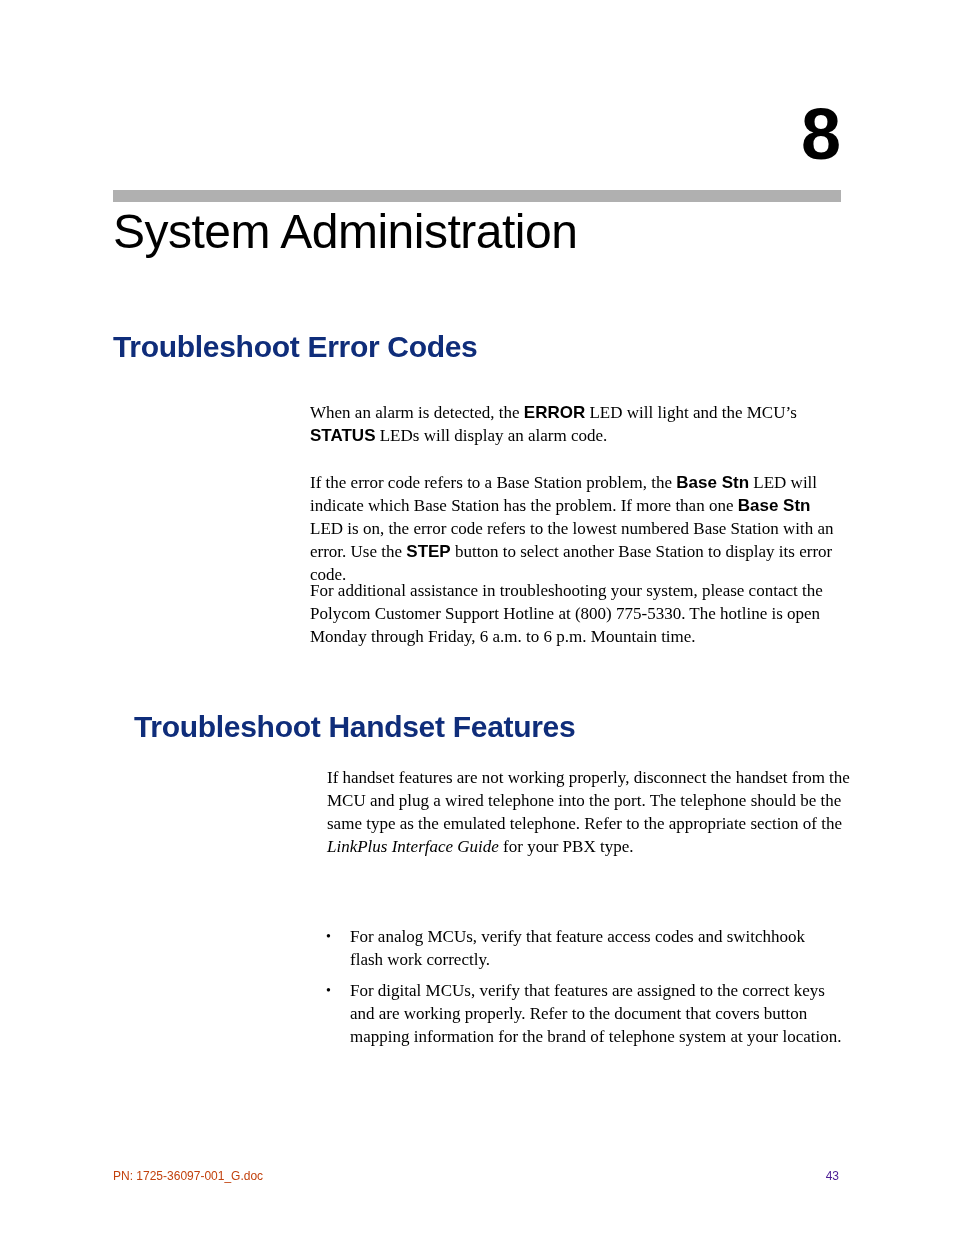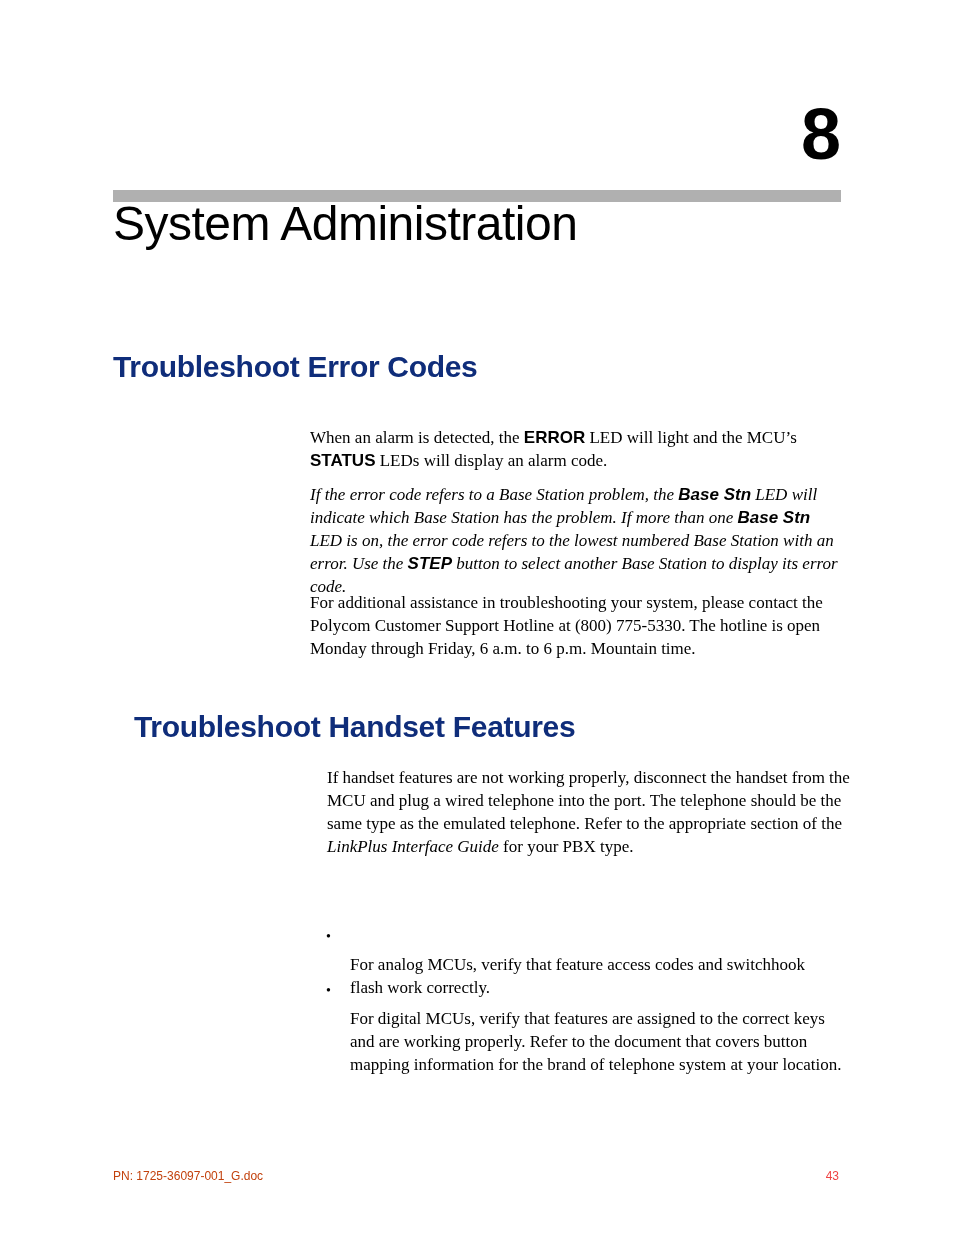--- a/index.html
+++ b/index.html
@@ -32,71 +32,70 @@
   .chapter-rule {
     position: absolute;
     top: 190px;
     left: 113px;
     width: 728px;
     height: 12px;
     background: #b0b0b0;
   }
   .chapter-title {
     position: absolute;
-    top: 196px;
+    top: 204px;
     left: 113px;
     font-family: "Arial Narrow", "Helvetica Neue", Arial, sans-serif;
     font-weight: 400;
     font-size: 48px;
     color: #000000;
     letter-spacing: -0.5px;
   }
   .section-heading {
     position: absolute;
     left: 113px;
     font-family: "Arial Narrow", "Helvetica Neue", Arial, sans-serif;
     font-weight: 700;
     font-size: 30px;
     color: #0f2d7a;
     letter-spacing: -0.3px;
   }
-  .section-1 { top: 350px; }
+  .section-1 { top: 330px; }
   .section-2 { top: 710px; margin-left: 21px; }
   .body-block {
     position: absolute;
     left: 310px;
     width: 532px;
     font-size: 17px;
     line-height: 1.35;
     color: #000000;
   }
-  .para-1 { top: 427px; }
-  .para-2 { top: 484px; font-style: italic; }
-  .para-3 { top: 592px; }
+  .para-1 { top: 402px; }
+  .para-2 { top: 472px; }
+  .para-3 { top: 580px; }
   .para-4 { top: 767px; margin-left: 17px; }
   .para-5 { top: 890px; }
   .list-block {
     position: absolute;
     left: 310px;
     width: 532px;
     font-size: 17px;
     line-height: 1.35;
   }
   .li-1 { top: 926px; }
   .li-2 { top: 980px; }
   .bullet {
     position: absolute;
     left: 16px;
     top: 2px;
     font-size: 14px;
   }
   .li-text {
     display: block;
     margin-left: 40px;
-    margin-top: 28px;
   }
   .bold-sans {
     font-family: "Arial Narrow", "Helvetica Neue", Arial, sans-serif;
     font-weight: 700;
   }
   .italic {
     font-style: italic;
   }
   .footer-left {
     position: absolute;
@@ -105,21 +104,21 @@
     font-family: Arial, Helvetica, sans-serif;
     font-size: 12px;
     color: #c2410c;
   }
   .footer-right {
     position: absolute;
     right: 115px;
     bottom: 52px;
     font-family: Arial, Helvetica, sans-serif;
     font-size: 12px;
-    color: #ef4444;
+    color: #4c1d95;
   }
 </style>
 </head>
 <body>
 
 <div class="page">
 
   <div class="chapter-number">8</div>
   <div class="chapter-rule"></div>
   <div class="chapter-title">System Administration</div>

